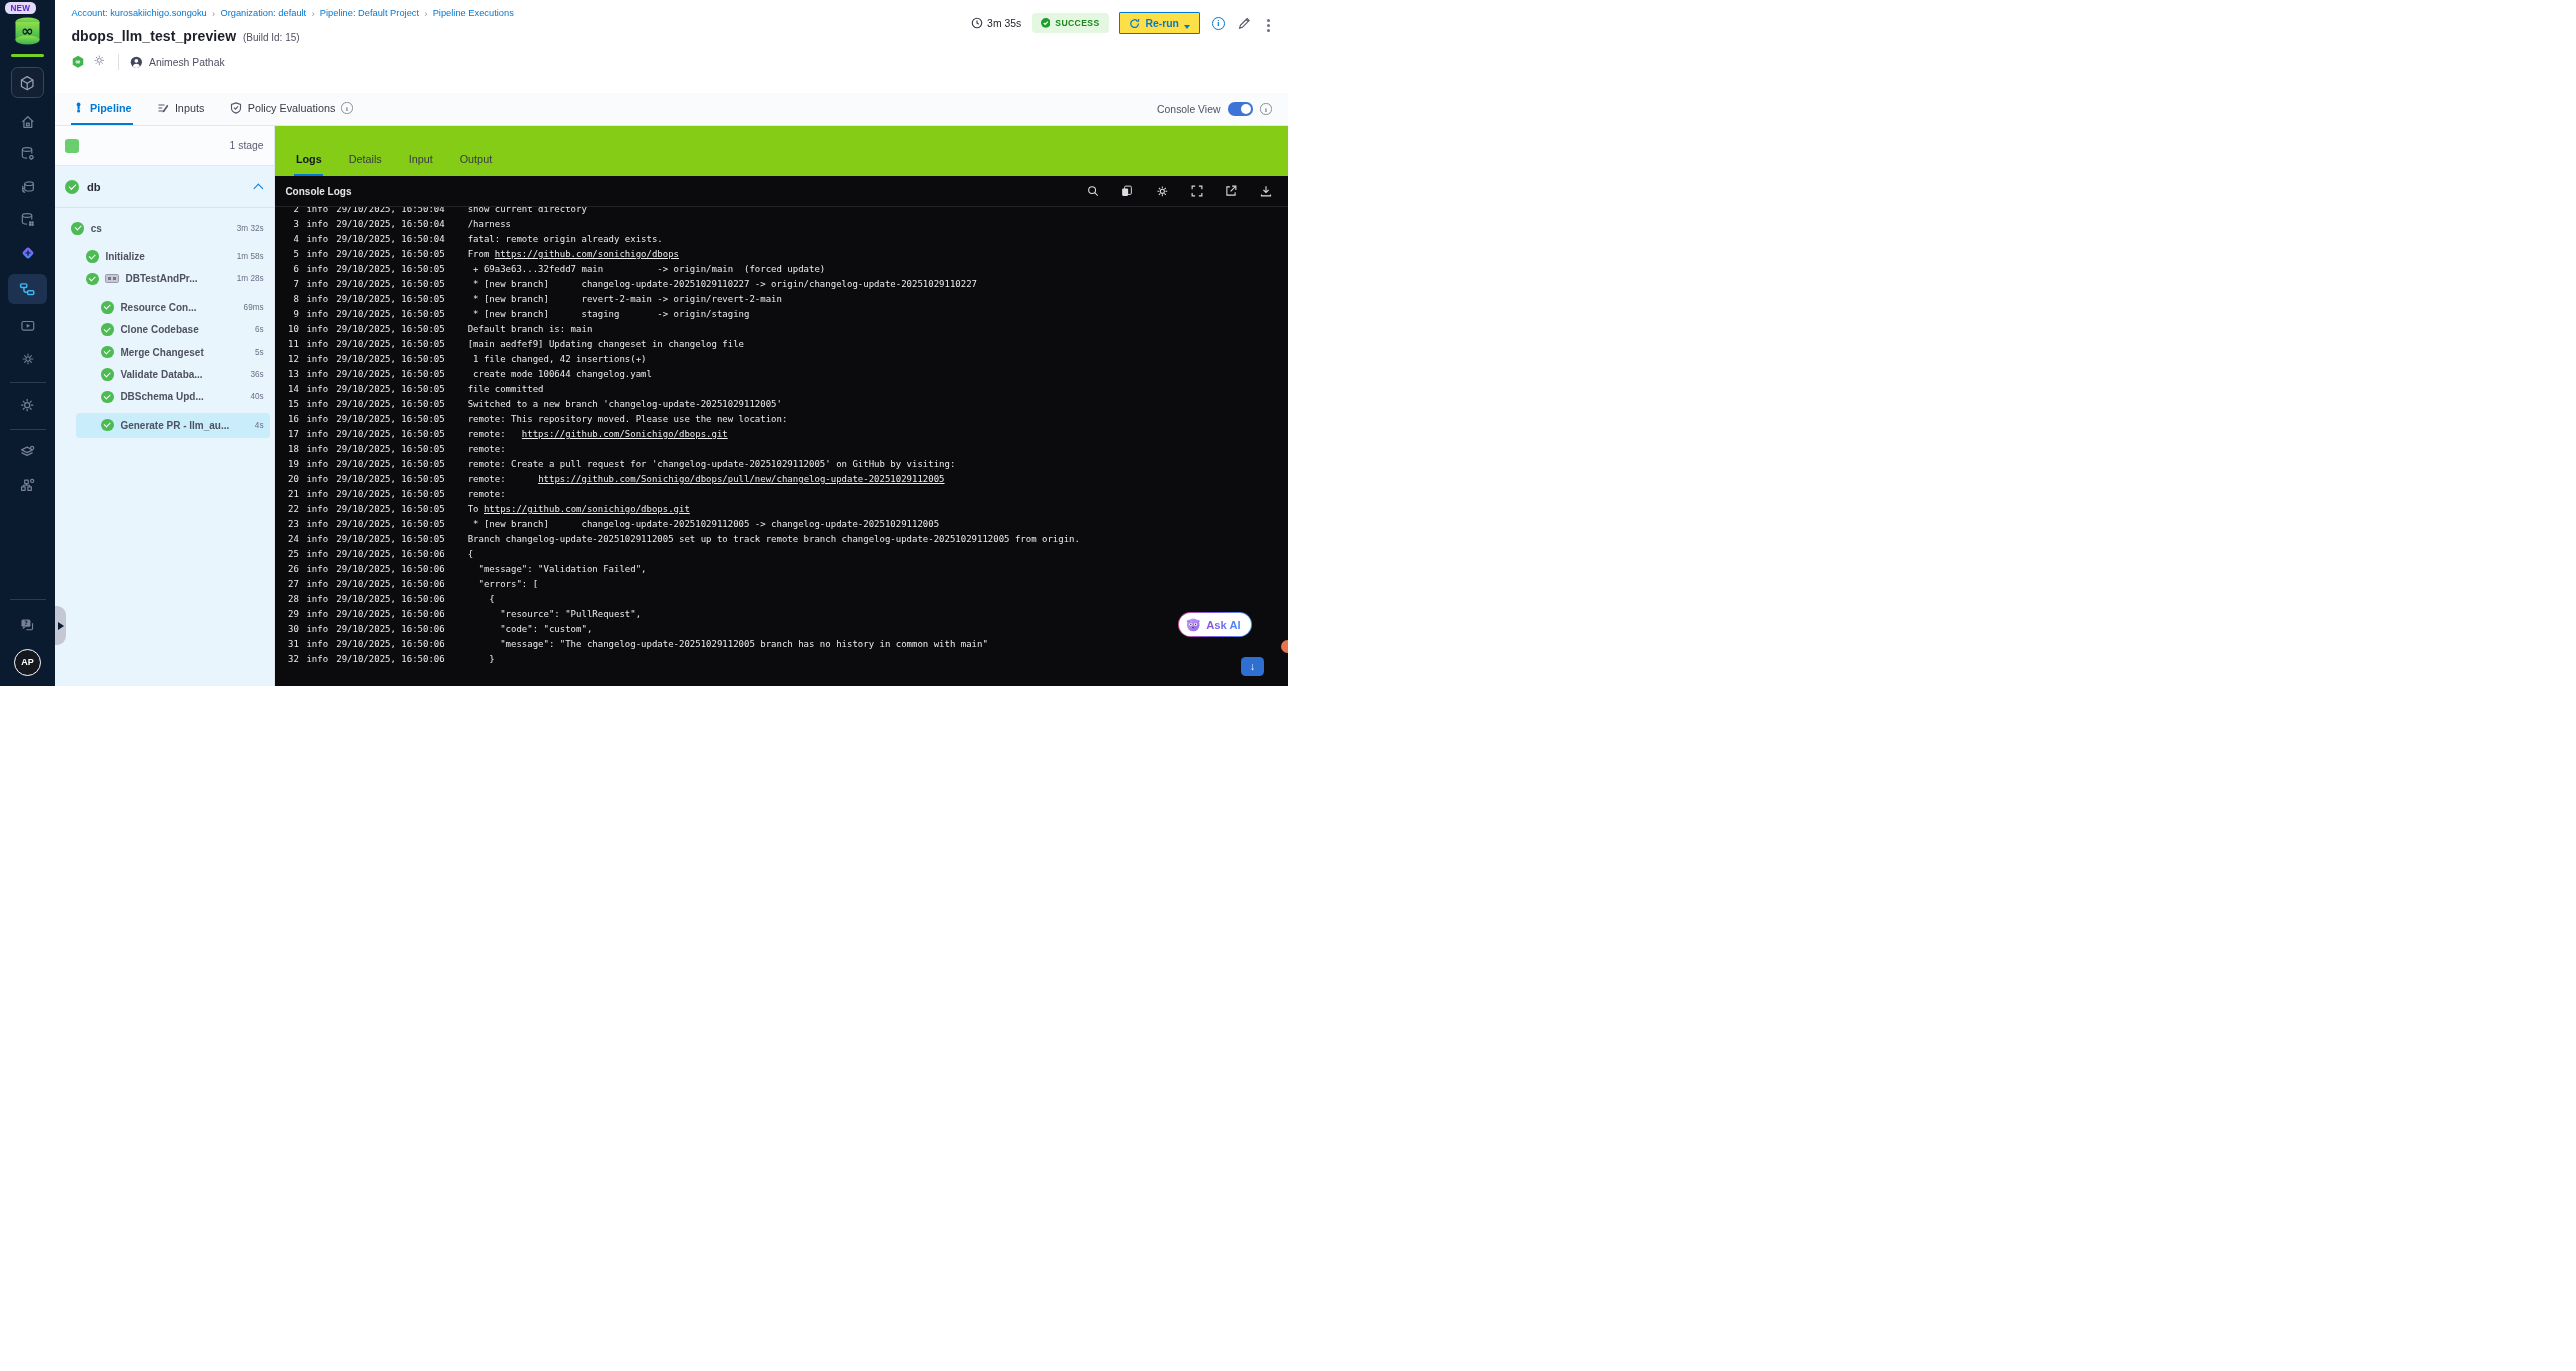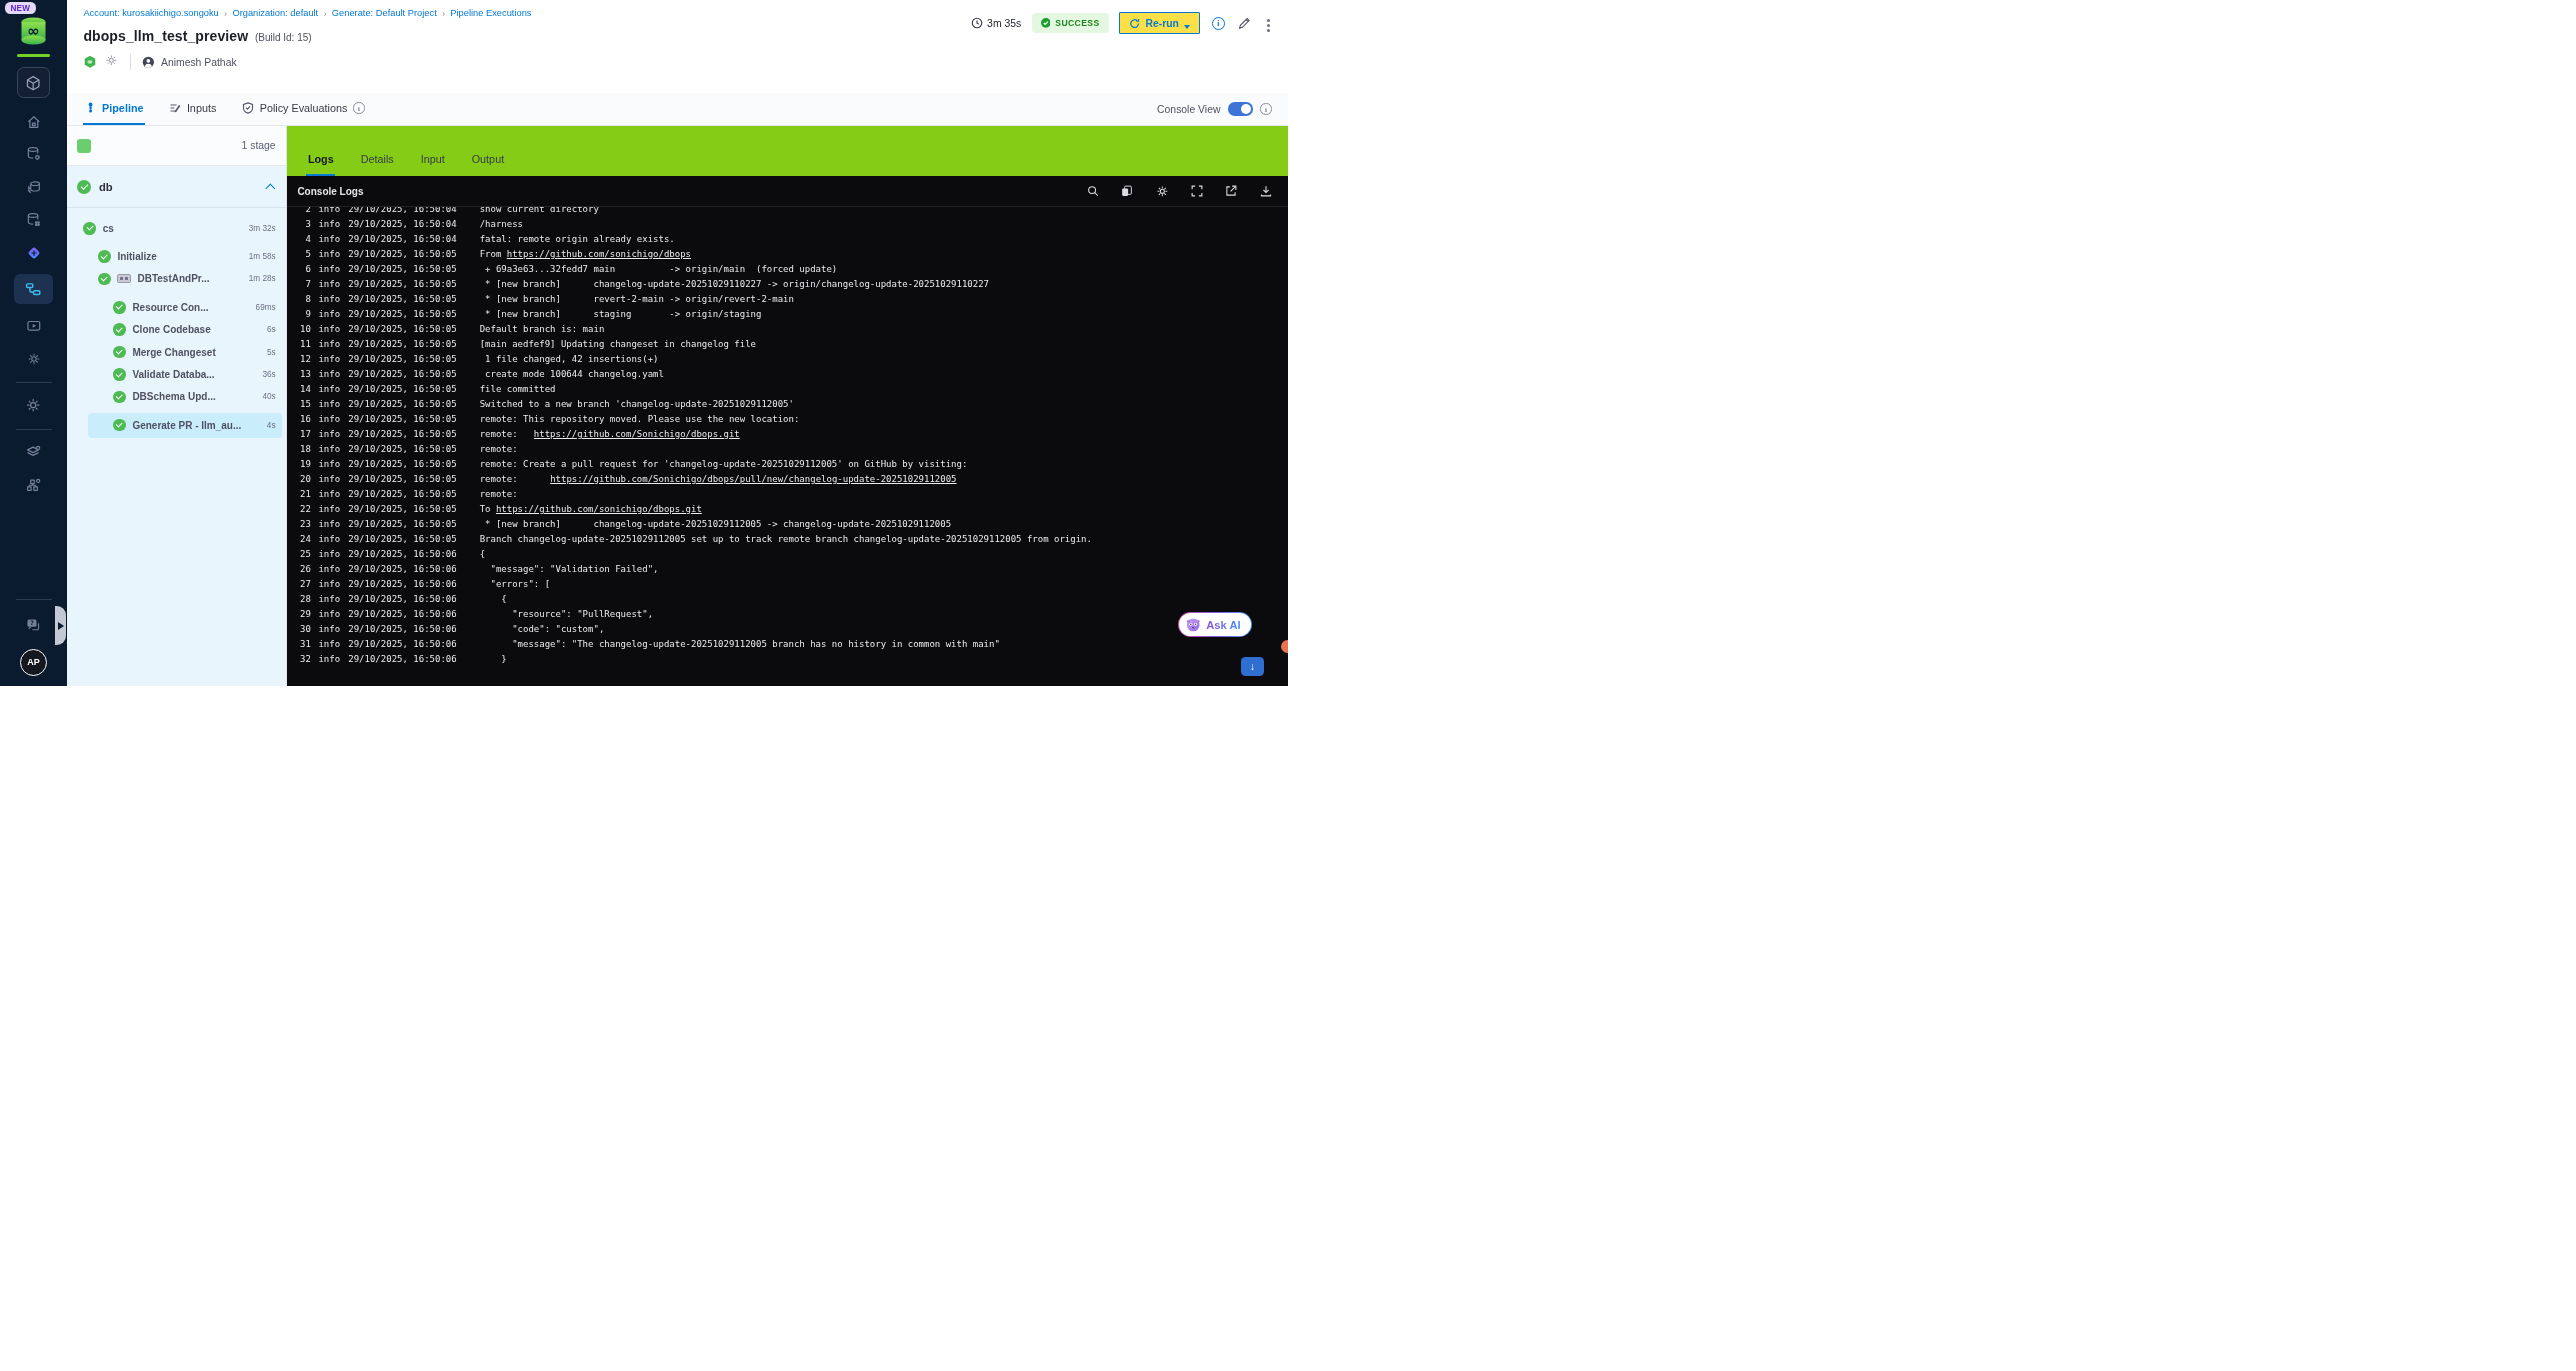--- a/index.html
+++ b/index.html
@@ -1,20 +1,20 @@
 <!DOCTYPE html>
 <html style="font-size:12px"><head>
 <meta charset="utf-8">
 <style>
   * { margin:0; padding:0; box-sizing:border-box; }
   html,body { width:1288px; height:686px; overflow:hidden; font-family:"Liberation Sans", sans-serif; background:#fff; }
   .app { display:flex; width:1288px; height:686px; position:relative; }
 
   
-  .rail { width:67px; background:#0a1a2f; color:#77809b; display:flex; flex-direction:column; align-items:center; position:relative; flex-shrink:0; z-index:5; }
+  .rail { width:55px; background:#0a1a2f; color:#77809b; display:flex; flex-direction:column; align-items:center; position:relative; flex-shrink:0; z-index:5; }
   .new-badge { position:absolute; top:2.2px; left:4.5px; background:#e3d9fb; color:#6026c9; font-size:8.2px; font-weight:bold; padding:1.5px 6px; border-radius:5.2px; letter-spacing:0.2px; }
   .logo { margin-top:16.4px; width:33px; height:30px; cursor:pointer; }
   .rail-green-divider { width:33px; height:3px; background:#76d127; border-radius:1.5px; margin:7.5px 0 10.4px; }
   .module-btn { width:33px; height:31px; border:0.7px solid #39465f; background:#131f33; border-radius:6.7px; display:flex; align-items:center; justify-content:center; cursor:pointer; }
   .rail-icons { display:flex; flex-direction:column; align-items:center; margin-top:12px; gap:10.4px; width:100%; }
   .rail-item { width:30px; height:22.4px; display:flex; align-items:center; justify-content:center; border-radius:6px; cursor:pointer; }
   .rail-item.active { background:#1d3250; width:39px; height:30px; color:#3fb8f0; }
   .rail-divider { width:36px; height:0.7px; background:#2c3a52; margin:1.5px 0; }
   .rail-bottom { margin-top:auto; display:flex; flex-direction:column; align-items:center; gap:12px; padding-bottom:10.4px; width:100%; }
   .rail-bottom .rail-divider { margin-bottom:3px; }
@@ -247,21 +247,21 @@
 
   <div class="main">
 
     <header class="topbar">
       <div class="topbar-left">
         <div class="crumbs" id="breadcrumb">
             <span class="crumb">Account: kurosakiichigo.songoku</span>
             <span class="sep">›</span>
             <span class="crumb">Organization: default</span>
             <span class="sep">›</span>
-            <span class="crumb">Generate: Default Project</span>
+            <span class="crumb">Pipeline: Default Project</span>
             <span class="sep">›</span>
             <span class="crumb">Pipeline Executions</span>
           </div>
         <div class="title-row">
           <h1>dbops_llm_test_preview</h1>
           <span class="build-id">(Build Id: 15)</span>
         </div>
         <div class="meta-row">
           <span class="hexagon">
             <svg width="14" height="14" viewBox="0 0 20 20">

